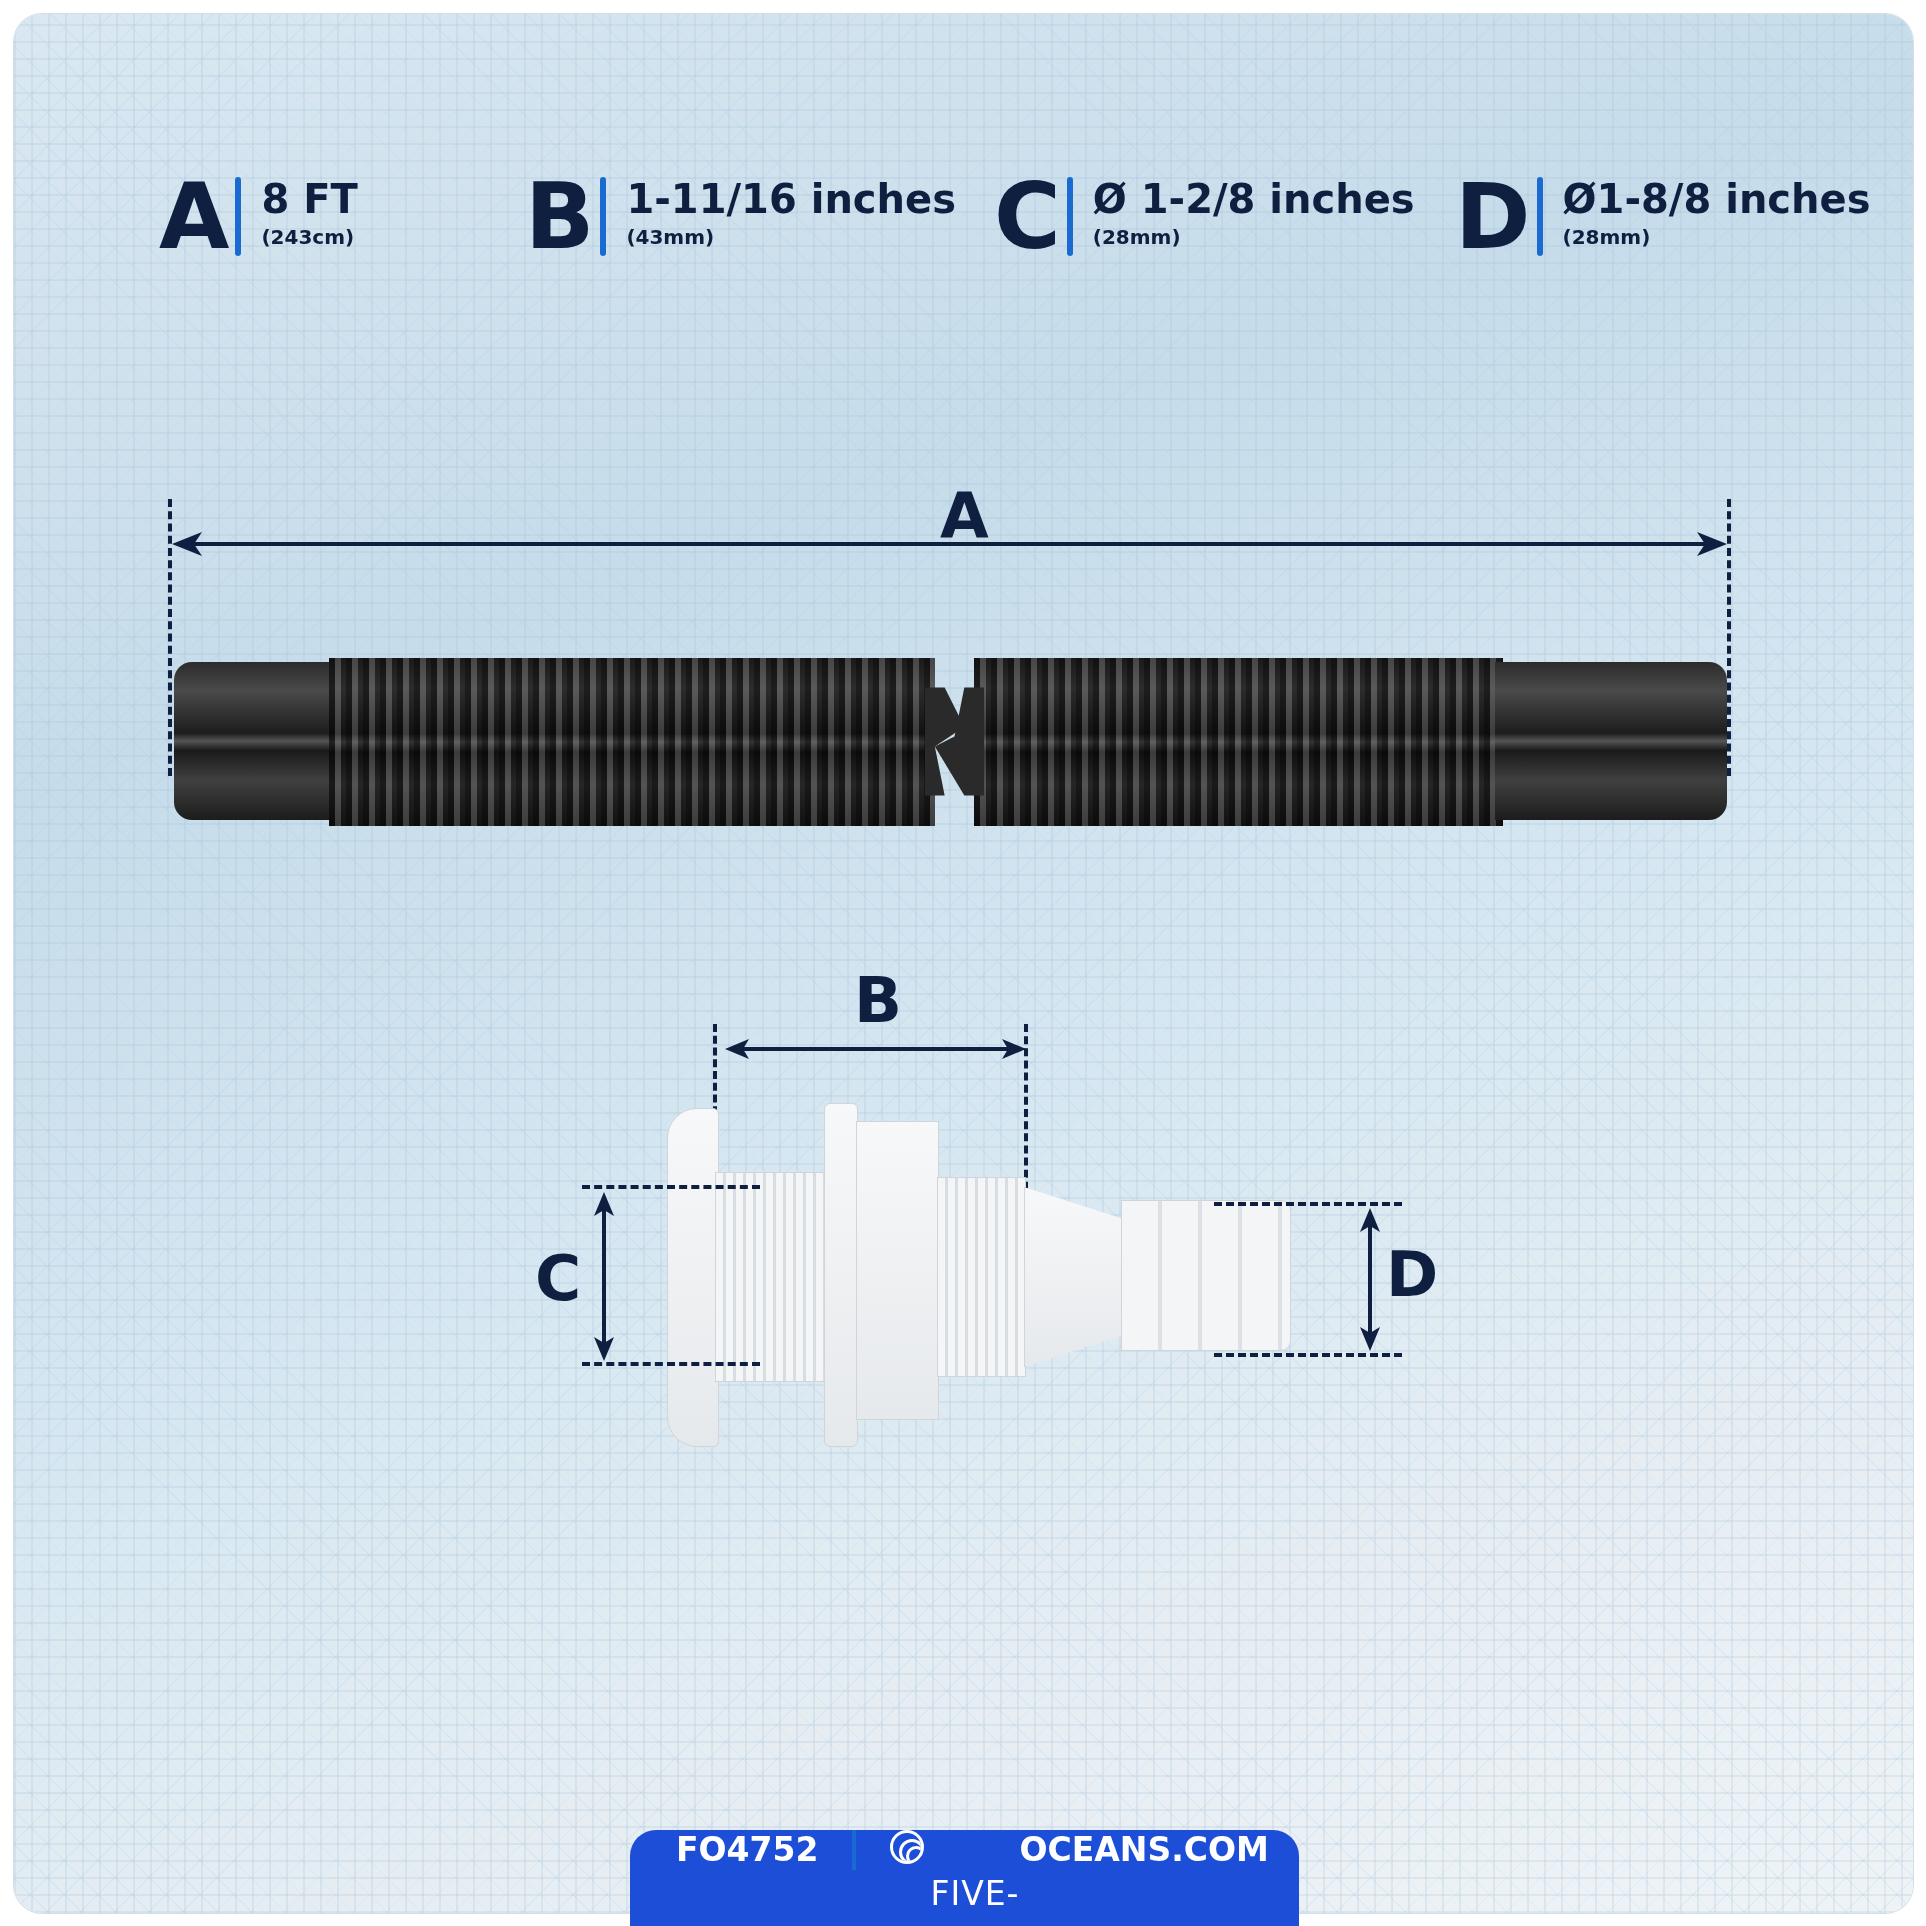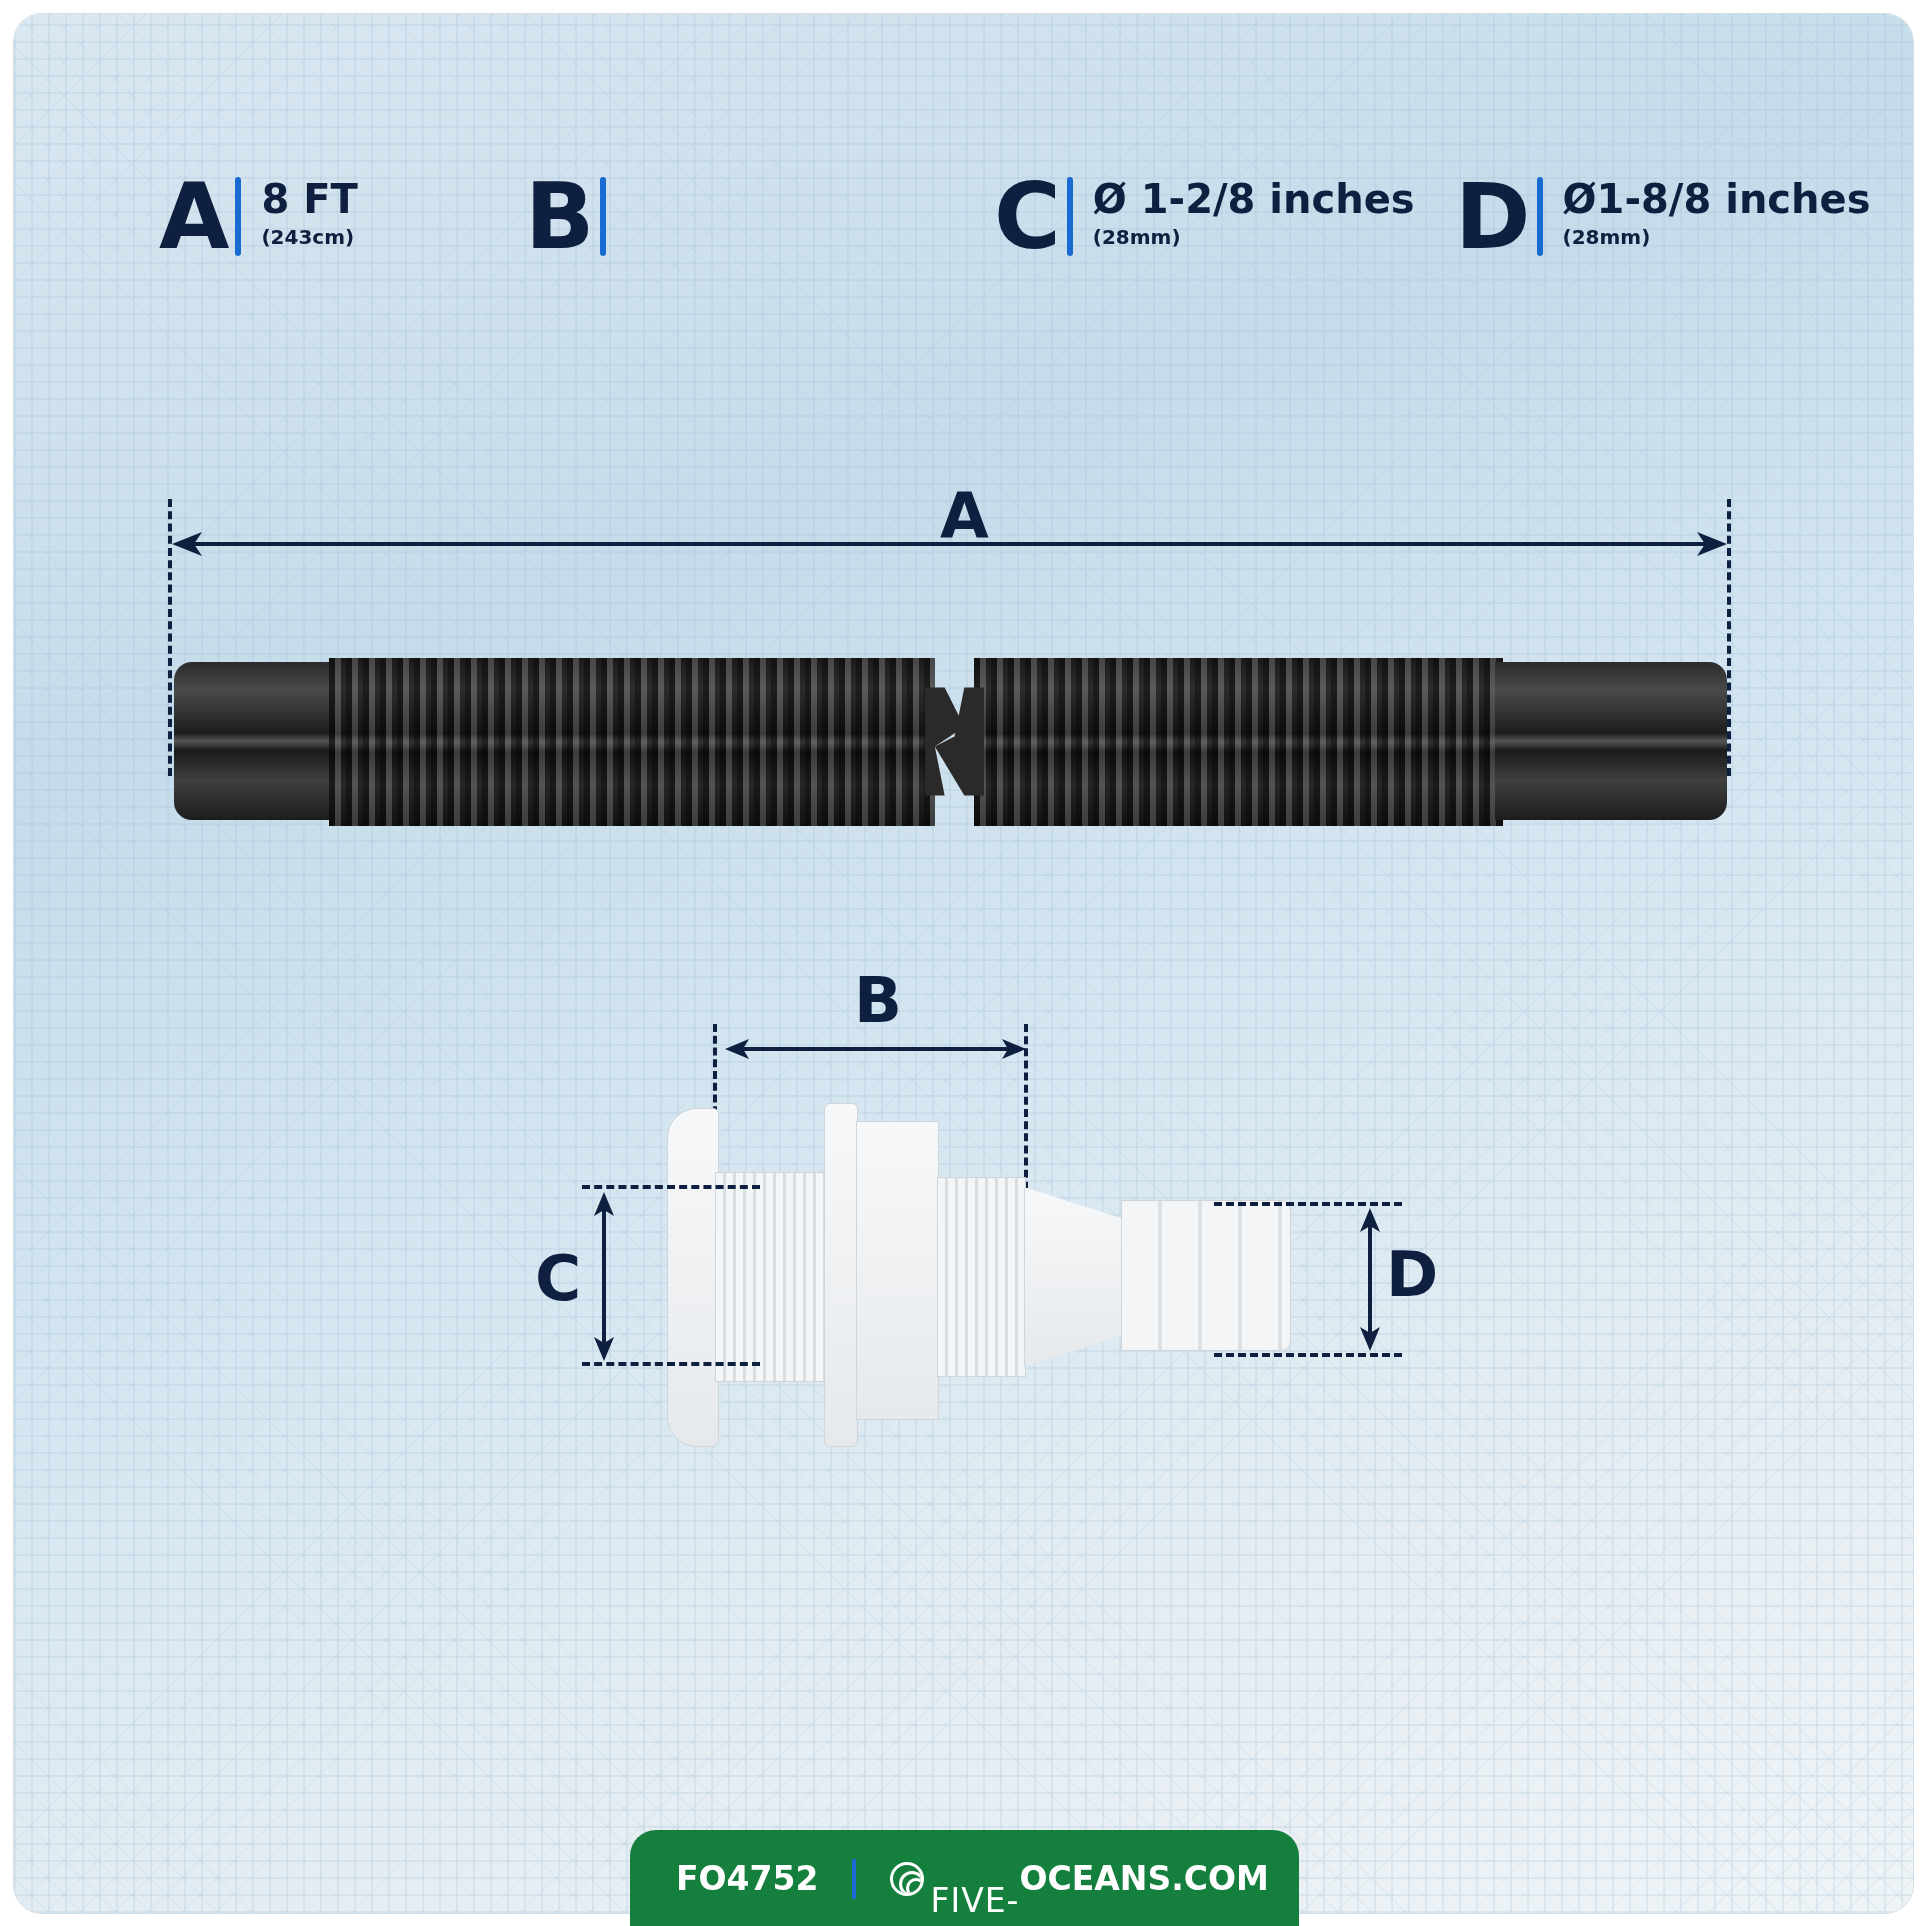--- a/index.html
+++ b/index.html
@@ -33,21 +33,21 @@
   .vline { position:absolute; width:4px; background:#0e1f3f; }
 
   .hose { position:absolute; top:648px; height:158px; background:linear-gradient(180deg,#2b2b2b 0%,#4a4a4a 18%,#1d1d1d 45%,#555 50%,#1a1a1a 56%,#404040 75%,#1c1c1c 100%); }
   .ribs { background:
       repeating-linear-gradient(90deg, rgba(0,0,0,0.6) 0 6px, rgba(120,120,120,0.35) 6px 12px, rgba(0,0,0,0.4) 12px 17px),
       linear-gradient(180deg,#2b2b2b 0%,#4a4a4a 18%,#1d1d1d 45%,#555 50%,#1a1a1a 56%,#404040 75%,#1c1c1c 100%); }
 
   .fit-label { position:absolute; font-size:63px; font-weight:bold; color:#0e1f3f; }
   .white-part { position:absolute; background:linear-gradient(180deg,#f7f8f9,#e6e9ec); border:1px solid #cfd5da; }
 
-  .footer { position:absolute; left:630px; top:1830px; width:669px; height:97px; background:#15803d; border-radius:26px 26px 0 0; display:flex; align-items:center; }
+  .footer { position:absolute; left:630px; top:1830px; width:669px; height:97px; background:#1d4ed8; border-radius:26px 26px 0 0; display:flex; }
   .footer .code { color:#fff; font-weight:bold; font-size:33px; margin-left:46px; }
   .footer .sep { width:4px; height:40px; background:#1a6bd1; margin:0 34px; }
   .footer .logo-icon { width:34px; height:34px; border-radius:50%; border:3px solid #fff; box-sizing:border-box; position:relative; margin-right:6px; overflow:hidden; }
   .footer .logo-icon::before { content:""; position:absolute; left:6px; top:6px; width:26px; height:26px; border-radius:50%; border:3px solid #fff; box-sizing:border-box; }
   .footer .logo-icon::after { content:""; position:absolute; left:13px; top:13px; width:20px; height:20px; border-radius:50%; border:3px solid #fff; box-sizing:border-box; }
   .footer .site-light { color:#fff; font-size:33px; font-weight:normal; letter-spacing:1px;margin-top:44px; }
   .footer .site-bold { color:#fff; font-size:33px; font-weight:bold; }
 </style>
 </head>
 <body>
@@ -59,20 +59,24 @@
     <span class="letter">A</span>
     <span class="bar"></span>
     <span class="txt">
       <span class="t1">8 FT</span>
       <span class="t2">(243cm)</span>
     </span>
   </div>
   <div class="spec" style="left:511px;">
     <span class="letter">B</span>
     <span class="bar"></span>
+    <span class="txt">
+      <span class="t1">1-11/16 inches</span>
+      <span class="t2">(43mm)</span>
+    </span>
   </div>
   <div class="spec" style="left:980px;">
     <span class="letter">C</span>
     <span class="bar"></span>
     <span class="txt">
       <span class="t1">Ø 1-2/8 inches</span>
       <span class="t2">(28mm)</span>
     </span>
   </div>
   <div class="spec" style="left:1441px;">

